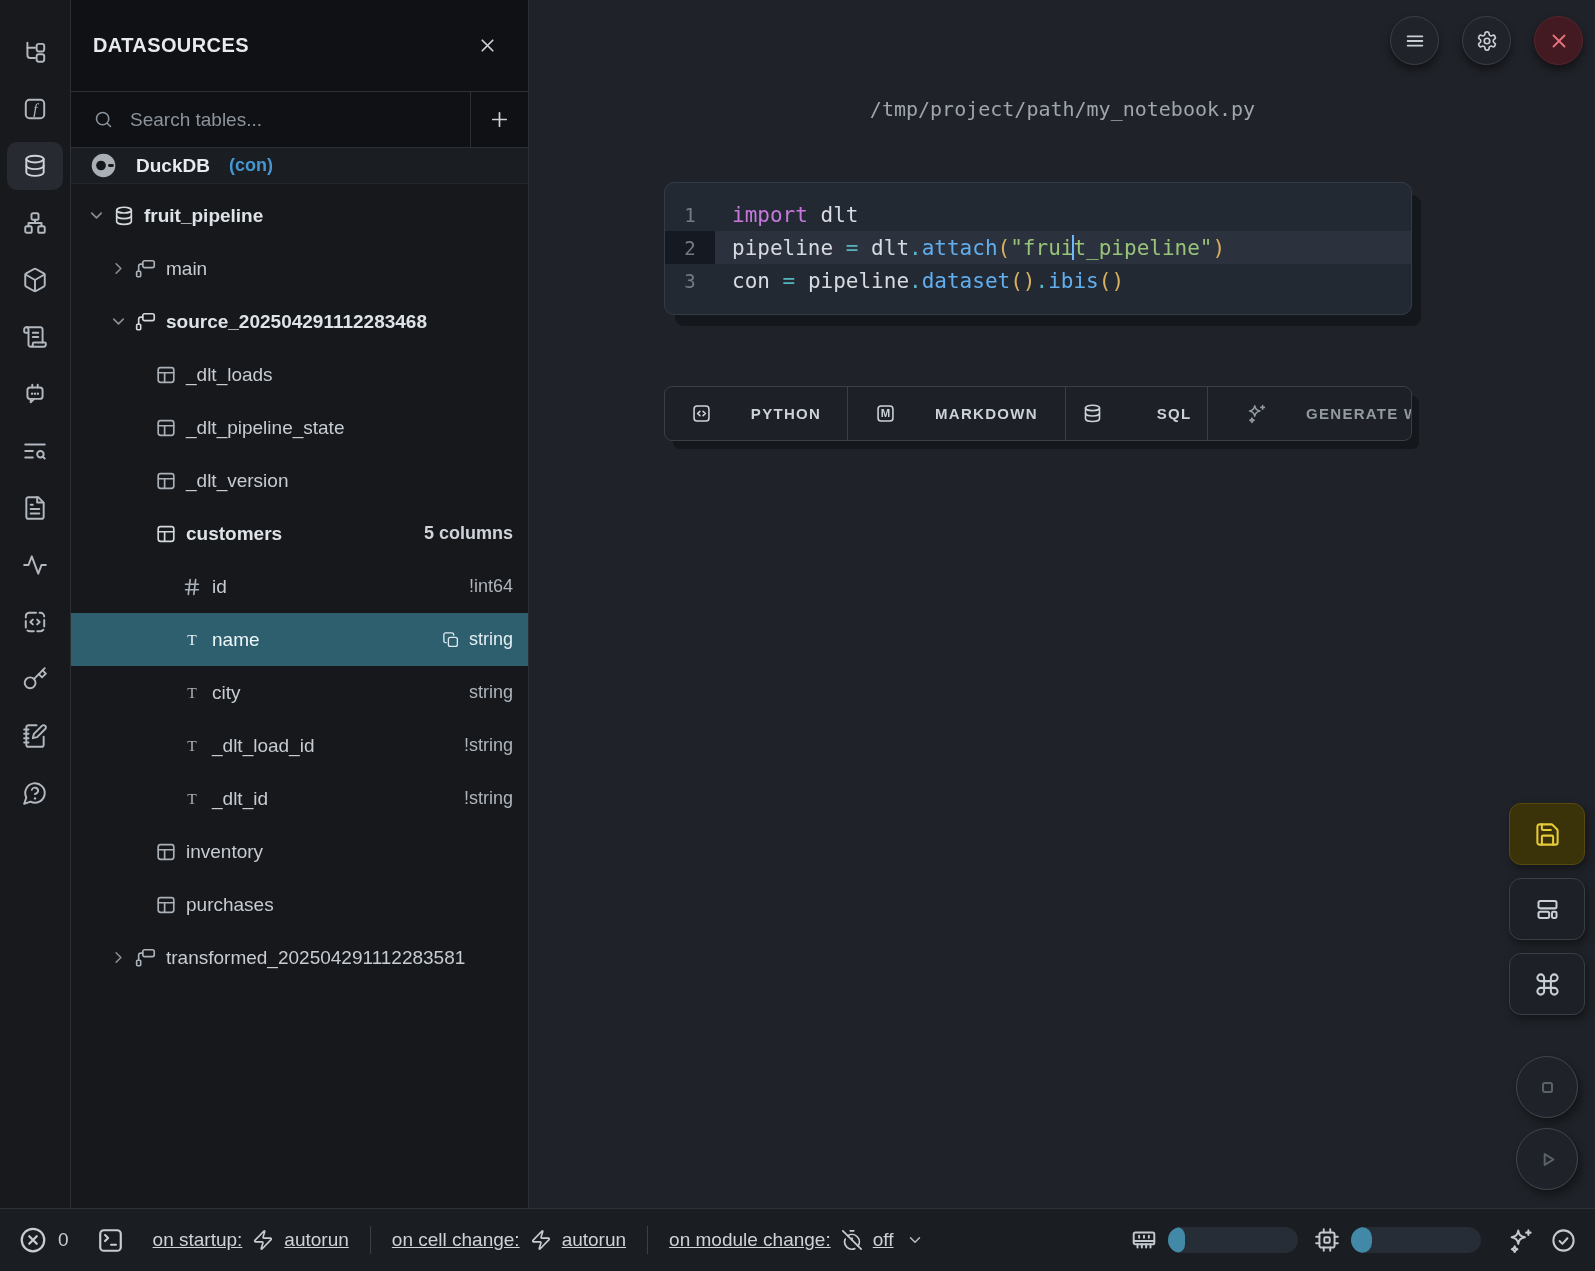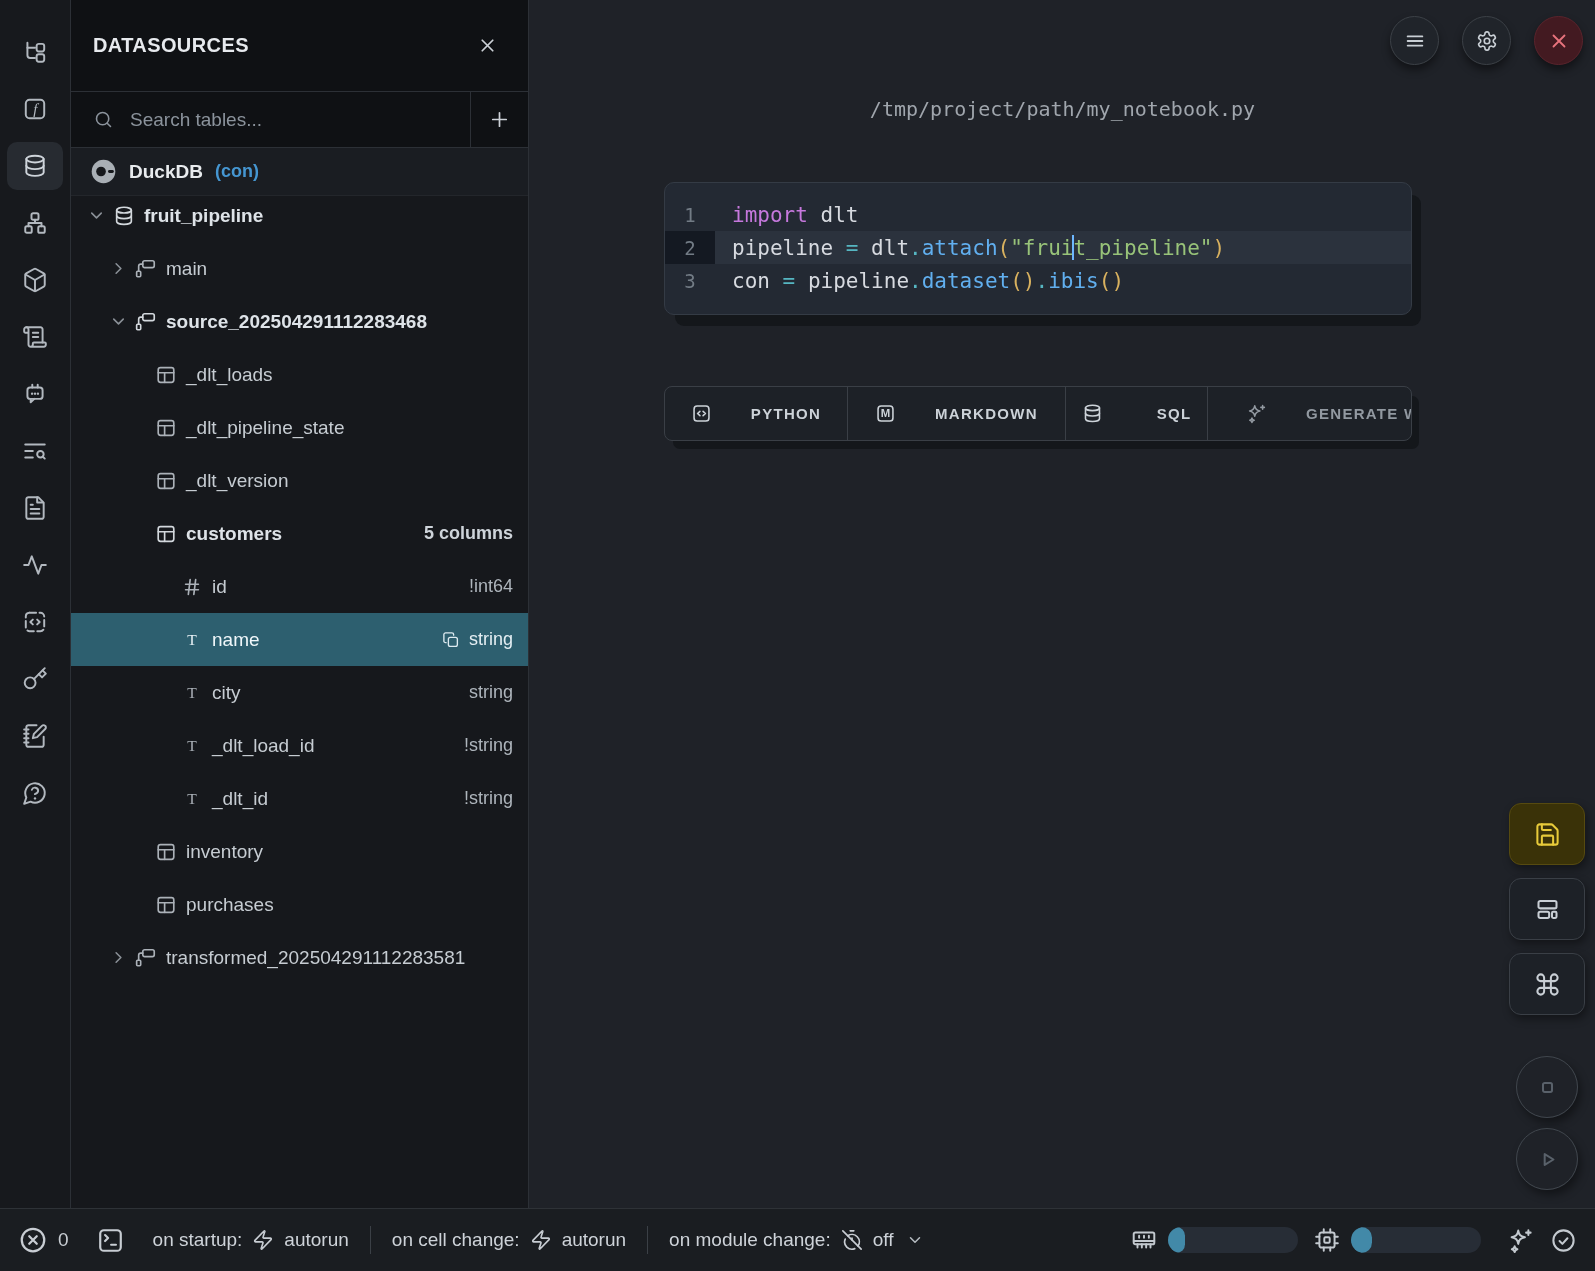--- a/index.html
+++ b/index.html
@@ -26,21 +26,21 @@
   .close-ic{width:21px;height:21px;color:#ccd1d7;}
   .search-row{height:56px;background:var(--bg-header);border-bottom:1px solid var(--border);
               display:flex;align-items:center;box-sizing:border-box;}
   .search-ic{width:21px;height:21px;color:#8b939c;margin:0 14px 0 22px;}
   .search-input{flex:1;min-width:0;background:transparent;border:none;outline:none;font-size:19px;
                 color:#dfe3e7;font-family:"Liberation Sans",sans-serif;}
   .search-input::placeholder{color:#8b939c;}
   .plus-btn{width:57px;height:100%;border-left:1px solid var(--border);display:flex;align-items:center;
             justify-content:center;color:#ccd1d7;}
   .plus-btn .icon{width:23px;height:23px;}
-  .conn-row{height:48px;display:flex;align-items:center;gap:12px;padding:0 16px 0 19px;
+  .conn-row{height:36px;display:flex;align-items:center;gap:19px;padding:0 16px 0 19px;
             background:#1a1d22;border-bottom:1px solid #23262b;box-sizing:border-box;}
   .duck-ic{width:27px;height:27px;}
   .conn-name{font-size:19px;font-weight:bold;color:#e8ebee;}
   .conn-alias{font-size:18px;font-weight:bold;color:var(--con-blue);}
   .tree{position:absolute;top:189px;left:0;right:0;}
   .tree-row{height:53px;display:flex;align-items:center;font-size:19px;color:#c6ccd2;
             box-sizing:border-box;padding-right:15px;}
   .tree-row.bold{font-weight:bold;color:#dee3e8;}
   .tree-row.selected{background:var(--accent-select);color:#f0f7fa;}
   .chev{width:19px;height:19px;color:#8a9097;margin-right:7px;}
@@ -106,21 +106,21 @@
   .rail-circle .icon{width:27px;height:27px;}
   .gap-top{margin-top:28px;}
 
   
   .statusbar{position:absolute;left:0;top:1208px;width:1595px;height:63px;background:var(--statusbar-bg);
              border-top:1px solid #2e3237;display:flex;align-items:center;padding:0 18px;
              box-sizing:border-box;font-size:19px;color:#ced3d9;}
   .err{display:flex;align-items:center;gap:10px;color:#c8cdd3;}
   .err .icon{width:30px;height:30px;}
   .term-btn{margin-left:27px;color:#c8cdd3;width:29px;height:29px;}
-  .sb-mid{display:flex;align-items:center;margin-left:28px;}
+  .sb-mid{display:flex;align-items:center;margin-left:28px;text-decoration:underline;}
   .sb-item{display:flex;align-items:center;gap:10px;white-space:nowrap;}
   .sb-item .icon{width:22px;height:22px;color:#c8cdd3;}
   .sb-item .chev-sm{width:18px;height:18px;color:#b6bcc2;margin-left:2px;}
   .sb-div{width:1px;height:28px;background:#3b4046;margin:0 21px;}
   .sb-right{margin-left:auto;display:flex;align-items:center;gap:16px;}
   .meter{display:flex;align-items:center;gap:11px;}
   .m-ic{width:26px;height:26px;color:#c3c9cf;}
   .m-track{width:130px;height:26px;border-radius:13px;background:#272d36;position:relative;overflow:hidden;}
   .m-fill{position:absolute;left:0;top:0;bottom:0;border-radius:13px;background:var(--progress);}
   .sb-sparkle{width:27px;height:27px;color:#c3c9cf;margin-left:10px;}

